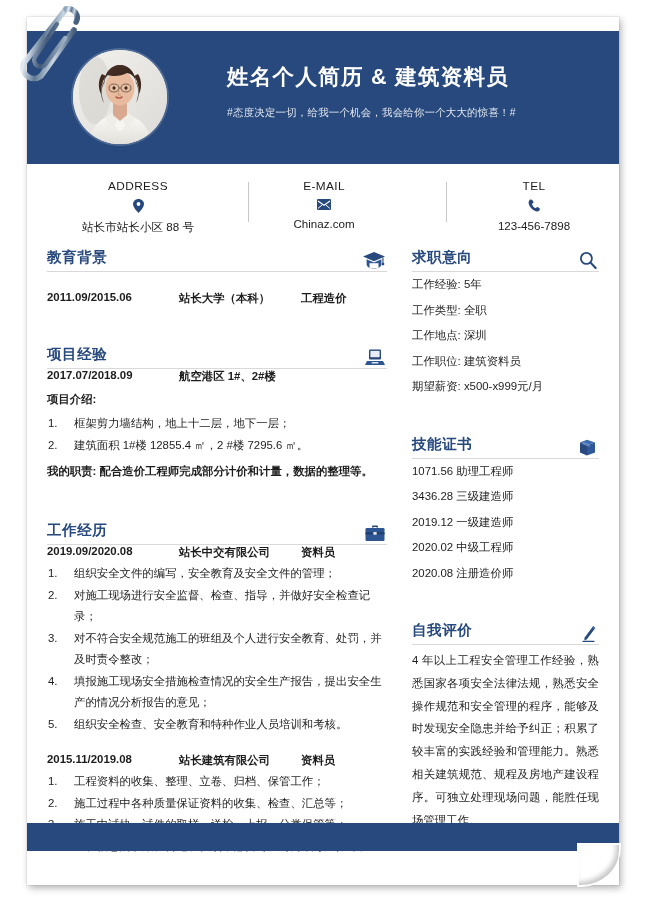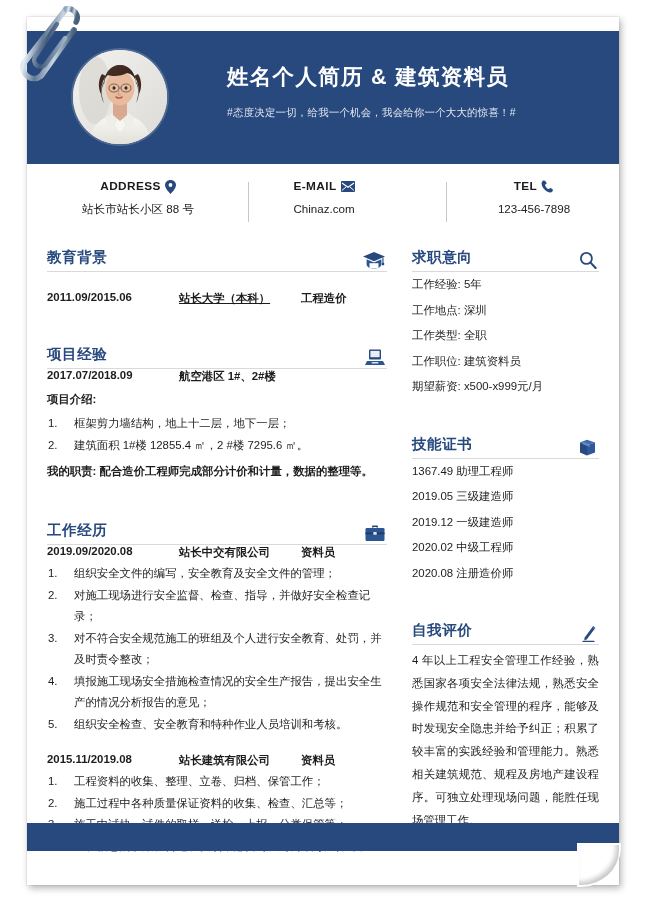--- a/index.html
+++ b/index.html
@@ -51,43 +51,43 @@
 
   
   .contact{
     position:absolute;left:0;top:147px;width:592px;height:72px;
   }
   .c-col{position:absolute;top:14px;text-align:center;}
   .c-col.addr{left:18px;width:186px;}
   .c-col.mail{left:204px;width:186px;}
   .c-col.tel{left:414px;width:186px;}
   .c-lbl{
-    font-size:11.8px;font-weight:bold;color:#1b1b1b;letter-spacing:.4px;
-    line-height:17px;display:flex;align-items:center;justify-content:center;gap:4px;
+    font-size:11.8px;font-weight:normal;color:#1b1b1b;letter-spacing:.4px;
+    line-height:17px;display:flex;align-items:center;justify-content:center;gap:4px;flex-direction:column;
   }
   .c-val{font-size:11.6px;color:#222;line-height:18px;margin-top:5px;}
   .c-div{position:absolute;top:18px;width:1px;height:40px;background:#c7c7c7;}
   .c-div.d1{left:221px;}
   .c-div.d2{left:419px;}
   .cicon{display:inline-block;line-height:0;}
 
   
   .col-left{position:absolute;left:20px;top:228px;width:340px;}
   .col-right{position:absolute;left:385px;top:228px;width:187px;}
 
   .sec{margin-bottom:2px;}
   .sec-head{position:relative;height:26px;border-bottom:1.5px solid #d9d9d9;}
   .sec-title{
     position:absolute;left:0;bottom:4px;
     color:#27497d;font-size:14.5px;font-weight:bold;letter-spacing:.6px;
   }
   .sec-icon{position:absolute;right:2px;bottom:2px;line-height:0;}
   .edu-row{display:flex;margin-top:19px;font-size:11.4px;}
   .edu-date{width:132px;font-weight:bold;color:#1d1d1d;}
-  .edu-school{width:122px;font-weight:bold;color:#1d1d1d;text-decoration:underline;}
+  .edu-school{width:122px;font-weight:bold;color:#1d1d1d;}
   .edu-major{font-weight:bold;color:#1d1d1d;}
 
   .job-row{display:flex;font-size:11.4px;font-weight:bold;color:#1d1d1d;}
   .job-date{width:132px;}
   .job-org{width:122px;}
   .job-role{}
 
   .note{font-size:11.4px;font-weight:bold;color:#1d1d1d;line-height:21px;margin-top:5px;}
   .note-body{font-weight:bold;margin-top:6px;}
 
@@ -314,42 +314,42 @@
         <div class="sec-head">
           <div class="sec-title">求职意向</div>
           <div class="sec-icon">
             <svg width="18" height="18" viewBox="0 0 18 18">
                 <circle cx="7.4" cy="7.4" r="5.5" fill="none" stroke="#27497d" stroke-width="1.8"></circle>
                 <path d="M11.6 11.6l5 5.4" stroke="#27497d" stroke-width="2.1" stroke-linecap="round"></path>
               </svg>
           </div>
         </div>
         <div class="kv">工作经验: 5年</div>
+        <div class="kv">工作类型: 全职</div>
         <div class="kv">工作地点: 深圳</div>
-        <div class="kv">工作类型: 全职</div>
         <div class="kv">工作职位: 建筑资料员</div>
         <div class="kv">期望薪资: x500-x999元/月</div>
       </div>
 
       <div class="gap-md"></div>
 
       <div class="sec">
         <div class="sec-head">
           <div class="sec-title">技能证书</div>
           <div class="sec-icon">
             <svg width="19" height="17" viewBox="0 0 19 17">
                 <path d="M2 3.4L9 .8l8 2.6-8 2.8z" fill="#3b6bab"></path>
                 <path d="M2 3.4v10.2l7 2.8V6.2z" fill="#27497d"></path>
                 <path d="M17 3.4v10.2l-8 2.8V6.2z" fill="#2f579a"></path>
                 <path d="M4.6 2.4l7.2 2.7v3l-7.2-2.8z" fill="#6b92c9" opacity=".75"></path>
               </svg>
           </div>
         </div>
-        <div class="cert">1367.49 助理工程师</div>
-        <div class="cert">2019.05 三级建造师</div>
+        <div class="cert">1071.56 助理工程师</div>
+        <div class="cert">3436.28 三级建造师</div>
         <div class="cert">2019.12 一级建造师</div>
         <div class="cert">2020.02 中级工程师</div>
         <div class="cert">2020.08 注册造价师</div>
       </div>
 
       <div class="gap-md"></div>
 
       <div class="sec">
         <div class="sec-head">
           <div class="sec-title">自我评价</div>

